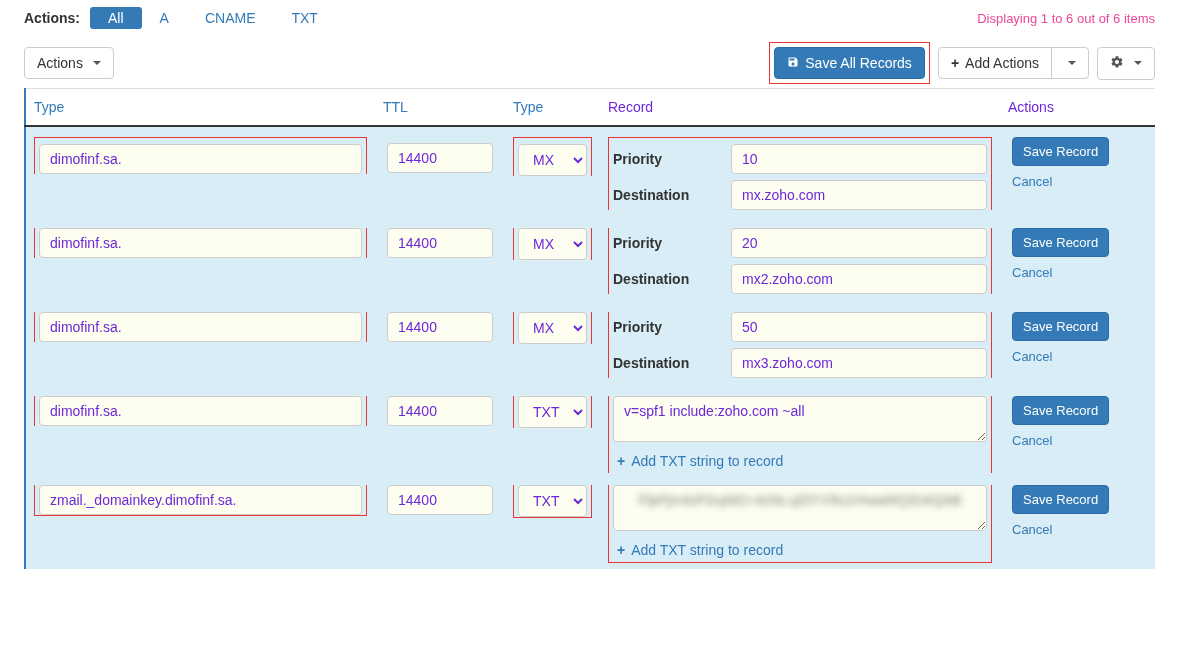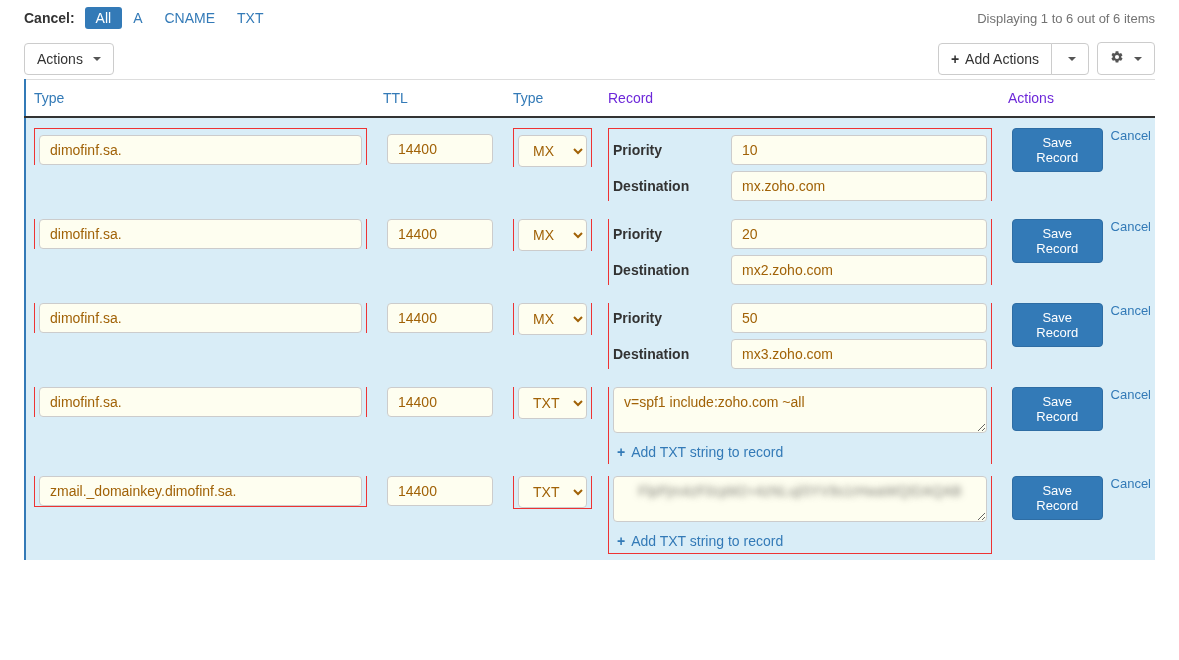--- a/index.html
+++ b/index.html
@@ -19,29 +19,29 @@
     margin-bottom: 16px;
   }
   .filter-bar {
     display: flex;
     align-items: center;
     gap: 10px;
   }
   .filter-label { font-weight: 700; }
   .filter-link {
     color: #337ab7;
-    padding: 3px 11px;
+    padding: 3px 18px;
     border-radius: 3px;
     cursor: pointer;
   }
   .filter-link.active {
     background: #337ab7;
     color: #fff;
   }
-  .display-text { font-size: 13px; color: #737373; }
+  .display-text { font-size: 13px; color: #ec4899; }
   .toolbar-row {
     display: flex;
     justify-content: space-between;
     align-items: center;
     margin-bottom: 4px;
   }
   .btn {
     display: inline-flex;
     align-items: center;
     justify-content: center;
@@ -123,55 +123,65 @@
   .red-col-bottom { border-bottom: 1px solid #e33; padding-bottom: 0; }
   .red-col-wrap.no-red { border-left: none; border-right: none; }
 
   input.txt, select.sel, textarea.ta {
     width: 100%;
     padding: 6px 10px;
     border: 1px solid #ccc;
     border-radius: 4px;
     font-size: 14px;
     background: #fefef0;
-    color: #a16207;
+    color: #6d28d9;
     font-family: inherit;
   }
   textarea.ta { resize: both; min-height: 44px; }
   textarea.ta.blurred { color: transparent; text-shadow: 0 0 6px rgba(0,0,0,0.5); text-align: center; }
   .rec-row { display: flex; align-items: center; gap: 28px; margin-bottom: 6px; }
   .rec-label { width: 90px; font-weight: 600; }
   .rec-val { flex: 1; }
   .rec-val input { width: 100%; }
-  .action-col { display: flex; flex-direction: row; gap: 8px; align-items: flex-start; padding-left: 8px; }
+  .action-col { display: flex; flex-direction: column; gap: 8px; align-items: flex-start; padding-left: 8px; }
   .link { color: #337ab7; cursor: pointer; font-size: 13px; }
   .add-txt {
     display: flex; align-items: center; gap: 6px;
     color: #337ab7; cursor: pointer; padding: 8px 0 4px 4px; font-size: 14px;
   }
   .add-txt .plus { font-weight: 700; }
 </style>
 </head>
 <body>
 
 <div class="wrap">
   <div class="top-row">
     <div class="filter-bar">
-      <span class="filter-label">Cancel:</span>
+      <span class="filter-label">Actions:</span>
       <span id="filters"><span class="filter-link active">All</span><span class="filter-link">A</span><span class="filter-link">CNAME</span><span class="filter-link">TXT</span></span>
     </div>
     <div class="display-text">Displaying 1 to 6 out of 6 items</div>
   </div>
 
   <div class="toolbar-row">
     <button class="btn">
       <span>Actions</span>
       <span class="caret-down"></span>
     </button>
     <div class="btn-group-right">
+      <span class="red-box">
+        <button class="btn btn-primary">
+          <span class="save-icon">
+            <svg viewBox="0 0 24 24">
+                <path d="M17 3H5c-1.1 0-2 .9-2 2v14c0 1.1.9 2 2 2h14c1.1 0 2-.9 2-2V7l-4-4zm-5 16c-1.66 0-3-1.34-3-3s1.34-3 3-3 3 1.34 3 3-1.34 3-3 3zm3-10H5V5h10v4z"></path>
+              </svg>
+          </span>
+          <span>Save All Records</span>
+        </button>
+      </span>
       <div class="btnset">
         <button class="btn">
           <span class="plus-icon">+</span>
           <span>Add Actions</span>
         </button>
         <button class="btn">
           <span class="caret-down"></span>
         </button>
       </div>
       <button class="btn">

